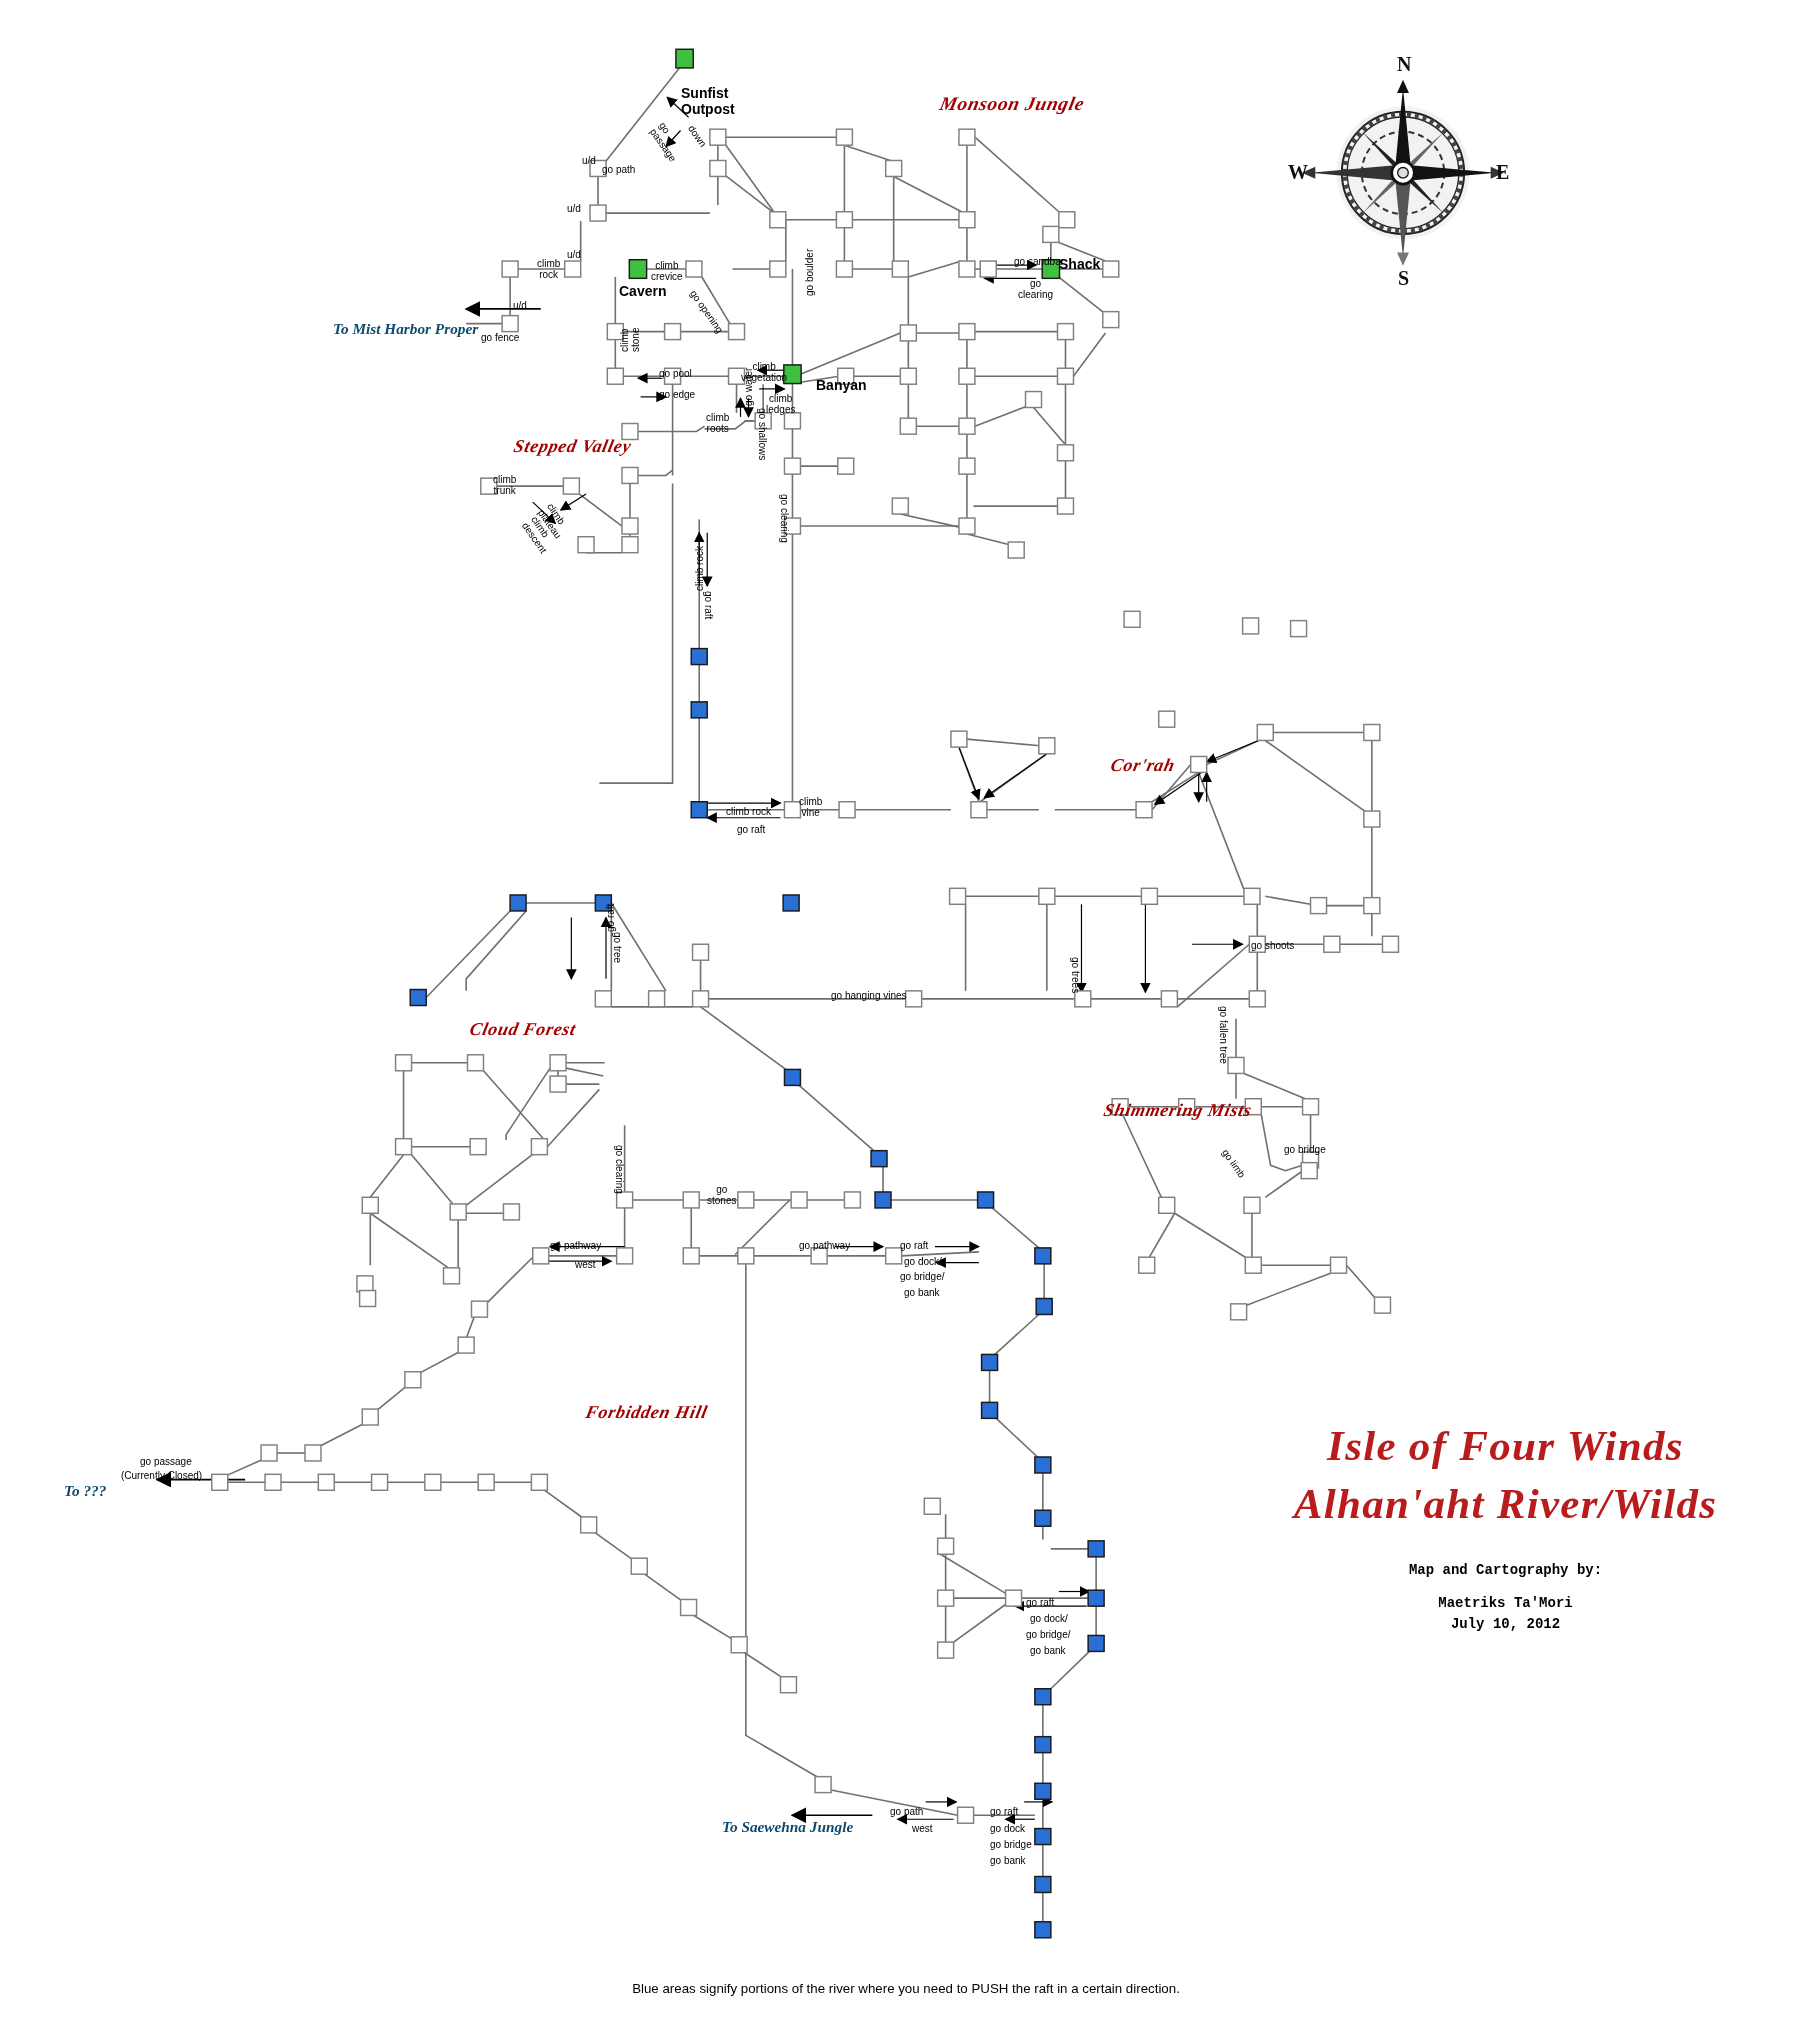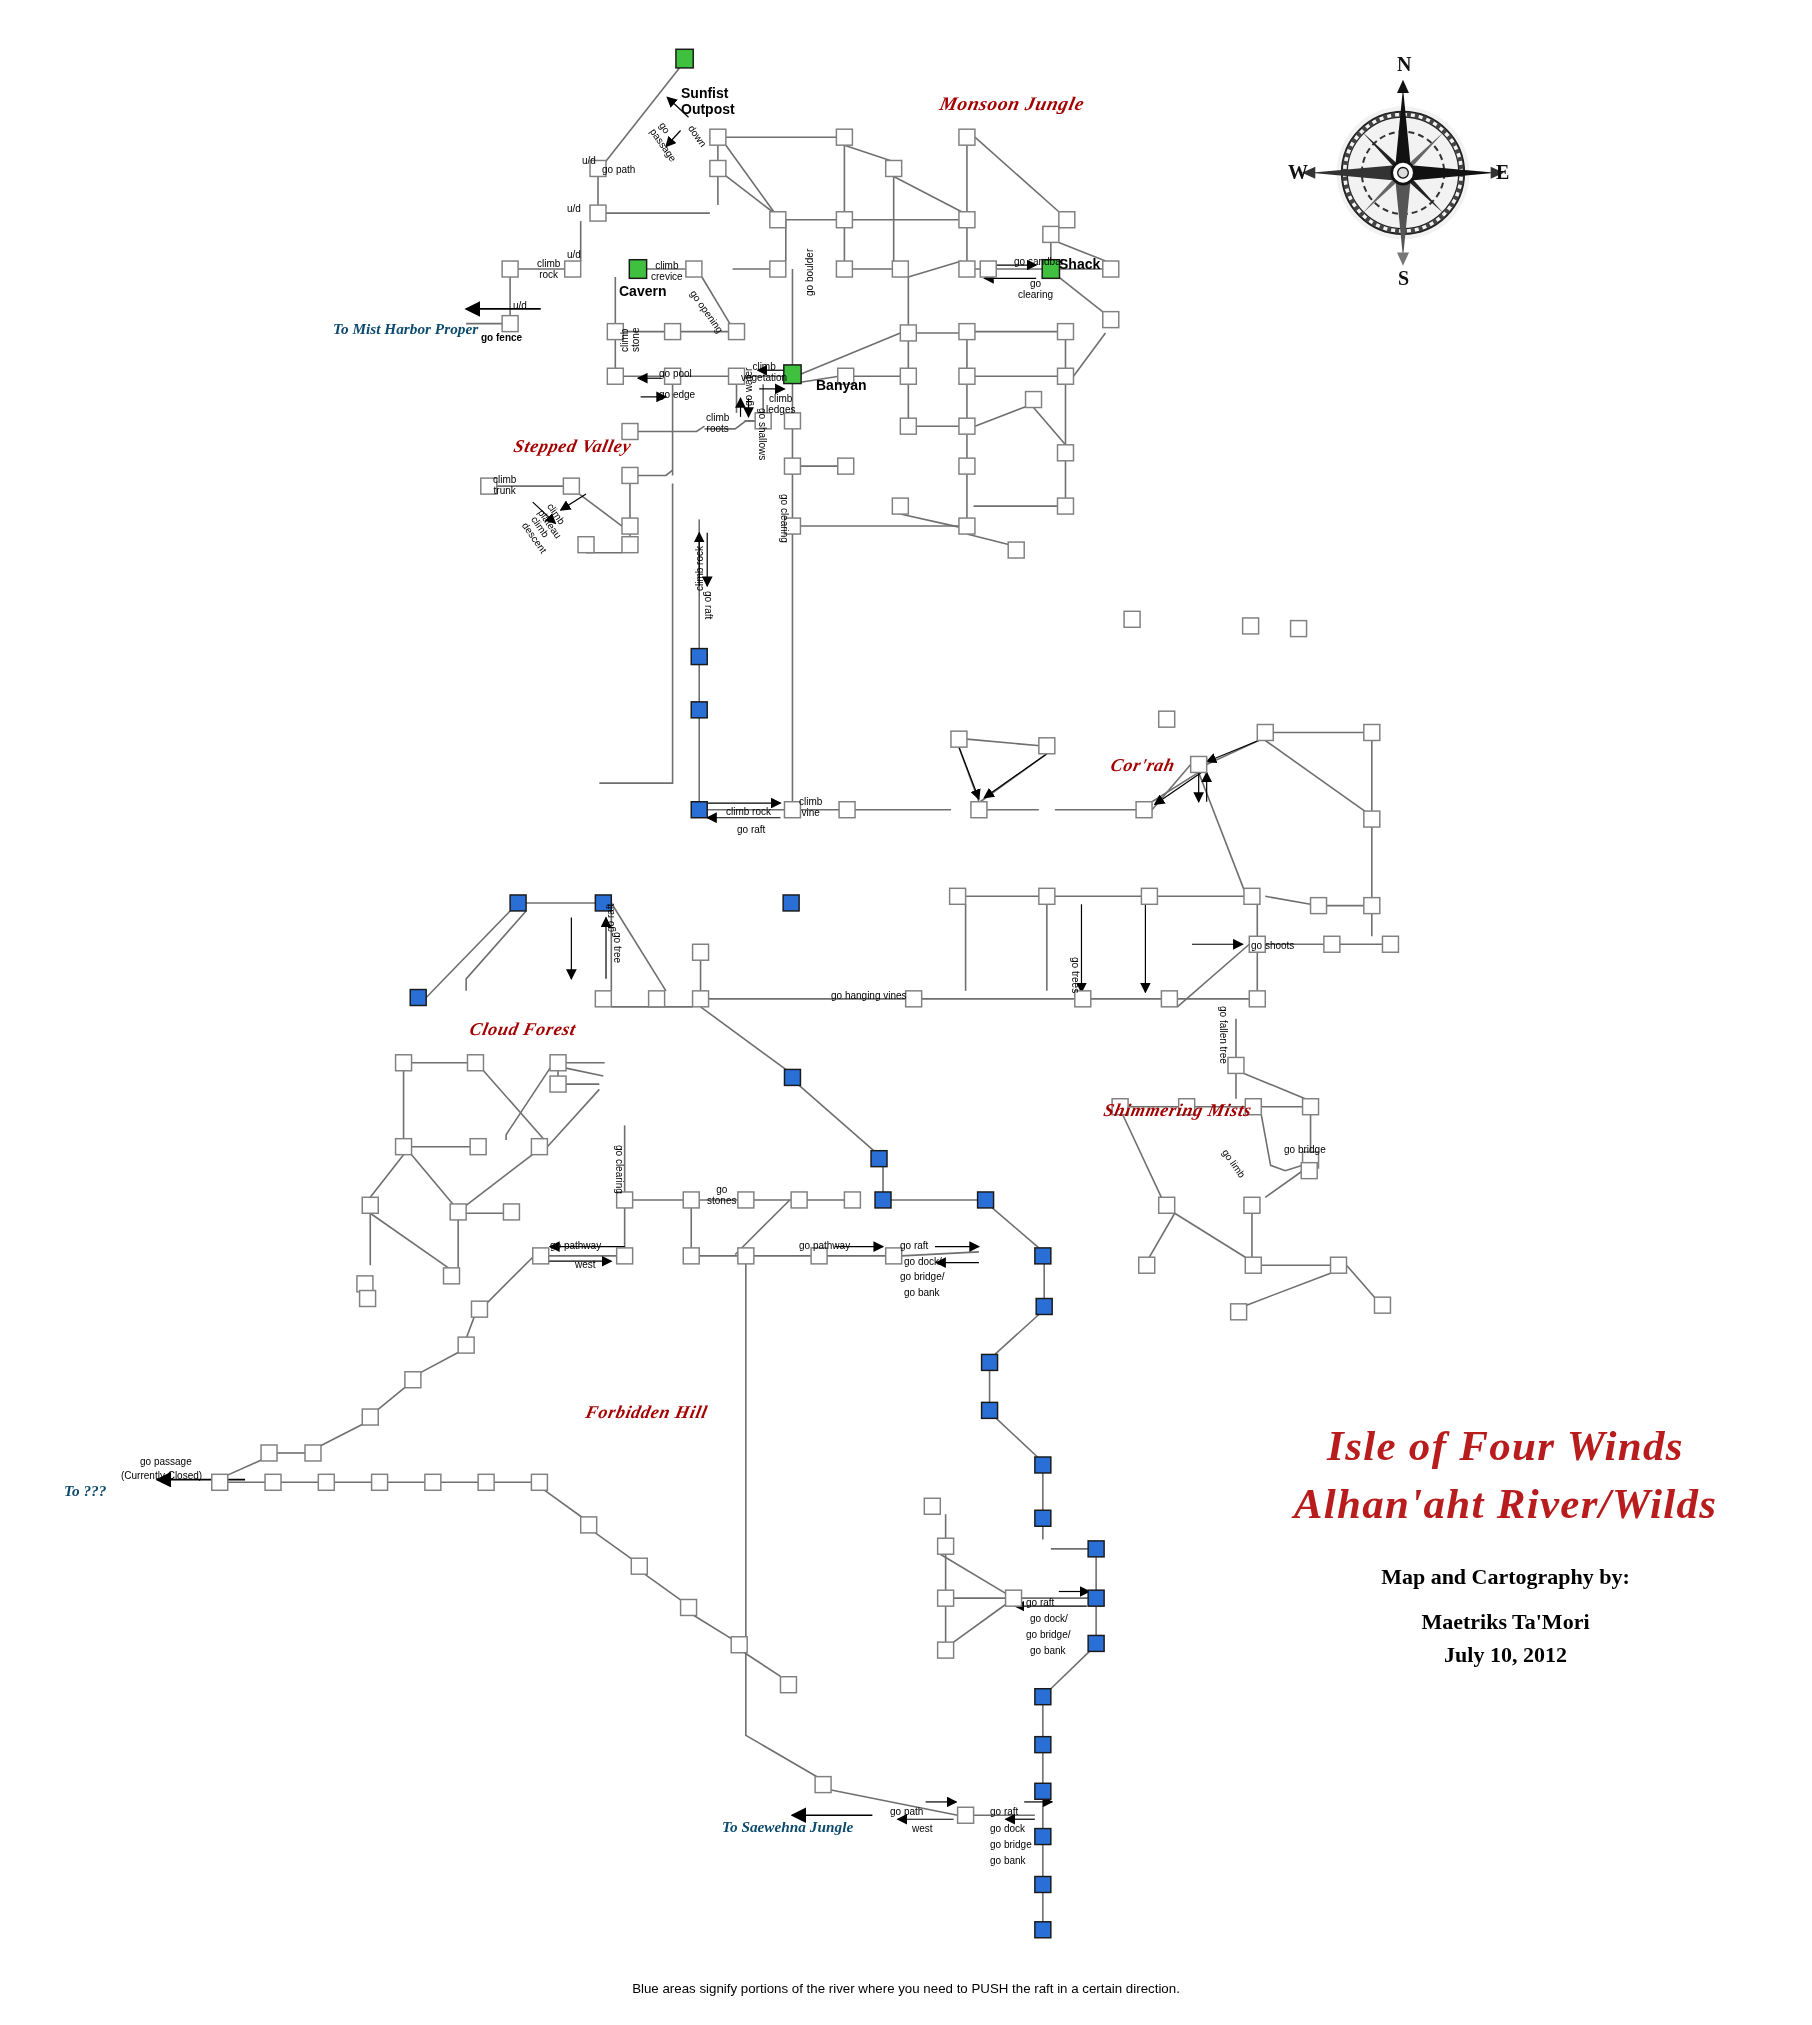--- a/index.html
+++ b/index.html
@@ -18,22 +18,22 @@
   .cmd{position:absolute;color:#000;font-size:10px;font-family:"Liberation Sans",sans-serif;
       white-space:nowrap;line-height:1.1;}
   .cmd.c{text-align:center;}
   .cmd.vert{transform:rotate(-90deg);transform-origin:0 0;}
   .cmd.vert-d{transform:rotate(90deg);transform-origin:0 0;}
   .cmd.diag{transform:rotate(55deg);transform-origin:0 0;}
 
   #title-block{position:absolute;right:47px;top:1417px;width:519px;text-align:center;}
   #title-block .t1,#title-block .t2{font-family:"Liberation Serif",serif;font-style:italic;
       font-weight:bold;font-size:43px;line-height:1.35;letter-spacing:1.3px;color:#b91c1c;}
-  #title-block .by{font-family:Liberation Serif, serif;font-weight:bold;
-      font-size:22px;line-height:1.5;margin-top:27px;}
+  #title-block .by{font-family:Liberation Mono, monospace;font-weight:bold;
+      font-size:14px;line-height:1.5;margin-top:27px;}
 
   #footnote{position:absolute;left:0;right:0;top:1981px;text-align:center;
       font-size:13.3px;font-family:"Liberation Sans",sans-serif;}
 
   #compass{position:absolute;left:1300px;top:61px;width:206px;height:213px;}
   #compass .dir{position:absolute;font-family:"Liberation Serif",serif;font-size:20px;
       font-weight:bold;color:#111;}
 </style>
 </head>
 <body>
@@ -523,21 +523,21 @@
 
   <div id="command-labels">
       <div class="cmd diag" style="left: 666px; top: 120px;">go<br>passage</div>
       <div class="cmd diag" style="left: 695px; top: 123px;">down</div>
       <div class="cmd c" style="left: 582px; top: 155px;">u/d</div>
       <div class="cmd c" style="left: 602px; top: 164px;">go path</div>
       <div class="cmd c" style="left: 567px; top: 203px;">u/d</div>
       <div class="cmd c" style="left: 567px; top: 249px;">u/d</div>
       <div class="cmd c" style="left: 537px; top: 258px;">climb<br>rock</div>
       <div class="cmd c" style="left: 513px; top: 300px;">u/d</div>
-      <div class="cmd c" style="left: 481px; top: 332px; font-weight: bold;">go fence</div>
+      <div class="cmd c" style="left: 481px; top: 332px;">go fence</div>
       <div class="cmd c" style="left: 651px; top: 260px;">climb<br>crevice</div>
       <div class="cmd diag" style="left: 697px; top: 288px;">go opening</div>
       <div class="cmd vert" style="left: 619px; top: 352px;">climb<br>stone</div>
       <div class="cmd c" style="left: 659px; top: 368px;">go pool</div>
       <div class="cmd c" style="left: 659px; top: 389px;">go edge</div>
       <div class="cmd c" style="left: 741px; top: 361px;">climb<br>vegetation</div>
       <div class="cmd c" style="left: 766px; top: 393px;">climb<br>ledges</div>
       <div class="cmd vert" style="left: 743px; top: 406px;">go water</div>
       <div class="cmd vert-d" style="left: 768px; top: 408px;">go shallows</div>
       <div class="cmd c" style="left: 706px; top: 412px;">climb<br>roots</div>

